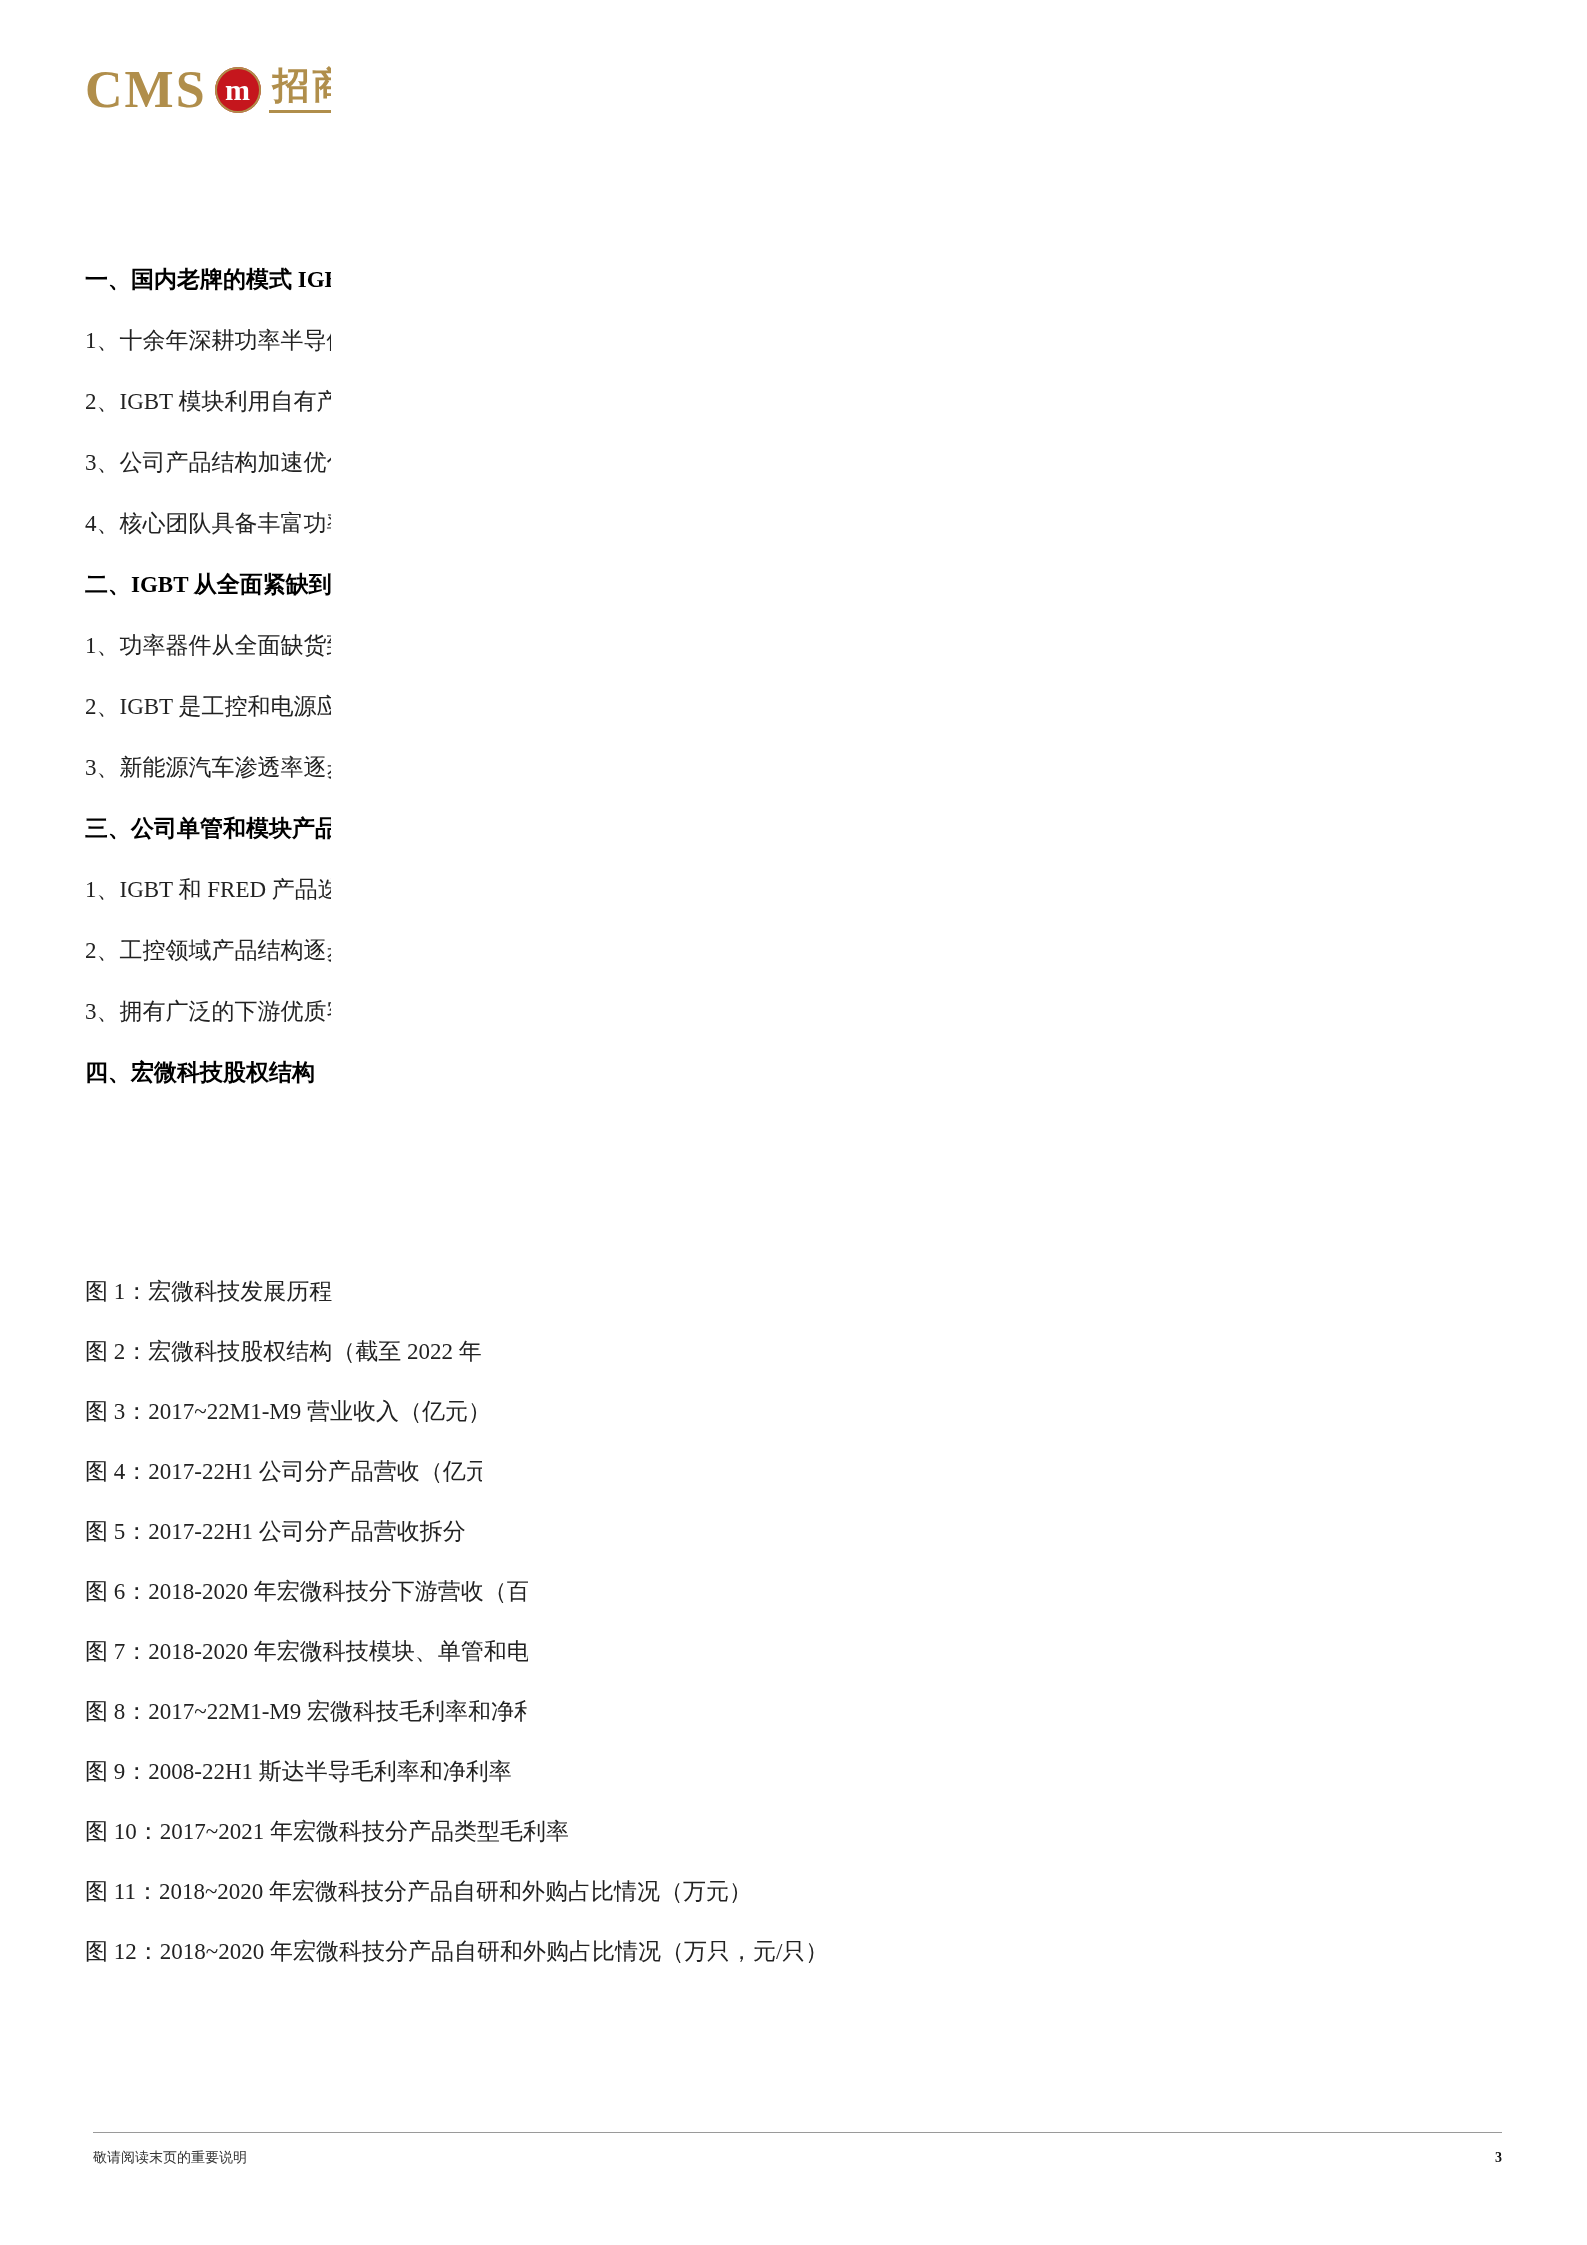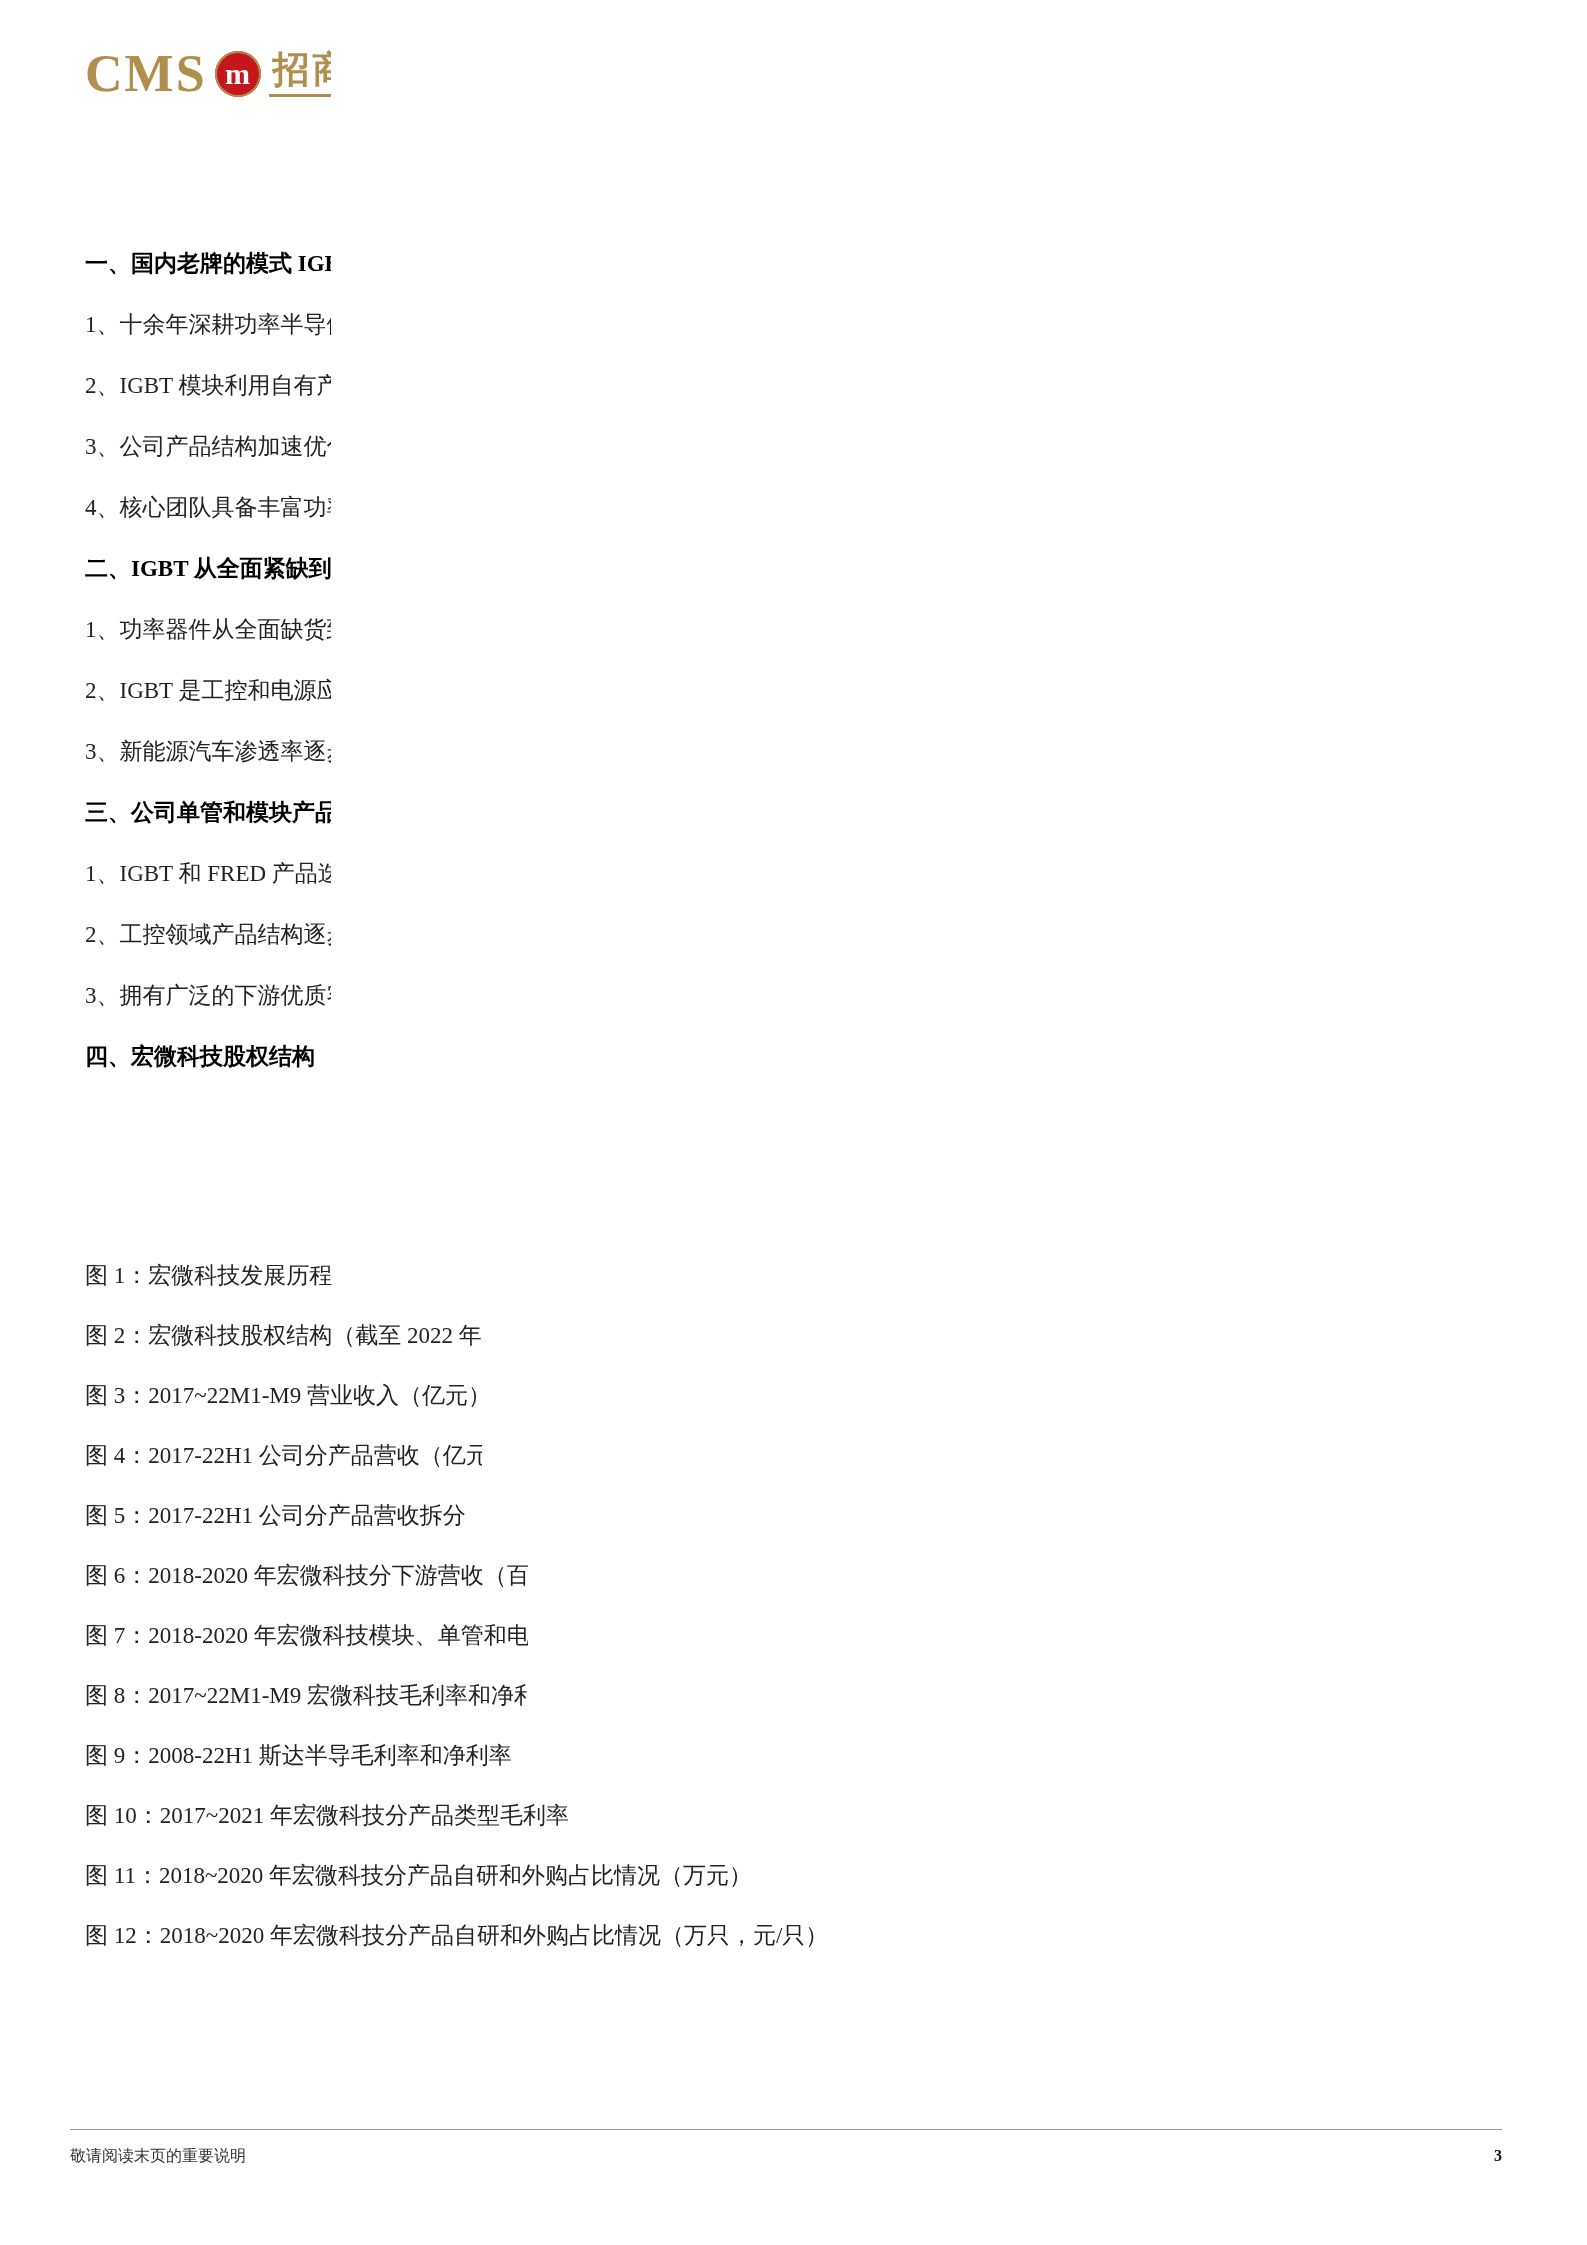--- a/index.html
+++ b/index.html
@@ -3,21 +3,21 @@
 <meta charset="utf-8">
 <style>
   html, body { margin: 0; padding: 0; background: #ffffff; }
   .page {
     position: relative;
     width: 1587px;
     height: 2245px;
     margin: 0 auto;
     background: #ffffff;
     box-sizing: border-box;
-    padding: 0 85px;
+    padding: 16px 85px;
     font-family: "Liberation Serif", "DejaVu Serif", serif;
     color: #1a1a1a;
     overflow: hidden;
   }
 
   
   .header {
     padding-top: 48px;
     display: flex;
     justify-content: space-between;
@@ -91,28 +91,28 @@
     background-image: radial-gradient(circle at center, #3a3a3a 1.4px, transparent 1.7px);
     background-size: 8px 4px;
     background-repeat: repeat-x;
     background-position: left bottom;
   }
   .toc-row .page { line-height: 1.25; }
 
   
   .footer {
     position: absolute;
-    left: 70px; right: 85px;
+    left: 93px; right: 85px;
     bottom: 78px;
     border-top: 1px solid #9a9a9a;
     padding-top: 16px;
     display: flex;
     justify-content: space-between;
     align-items: baseline;
-    font-size: 16px;
+    font-size: 14px;
     color: #333333;
   }
   .footer .page-num { font-weight: 600; color: #111111; }
 </style>
 </head>
 <body>
 
 <div class="page">
 
   <div class="header">

